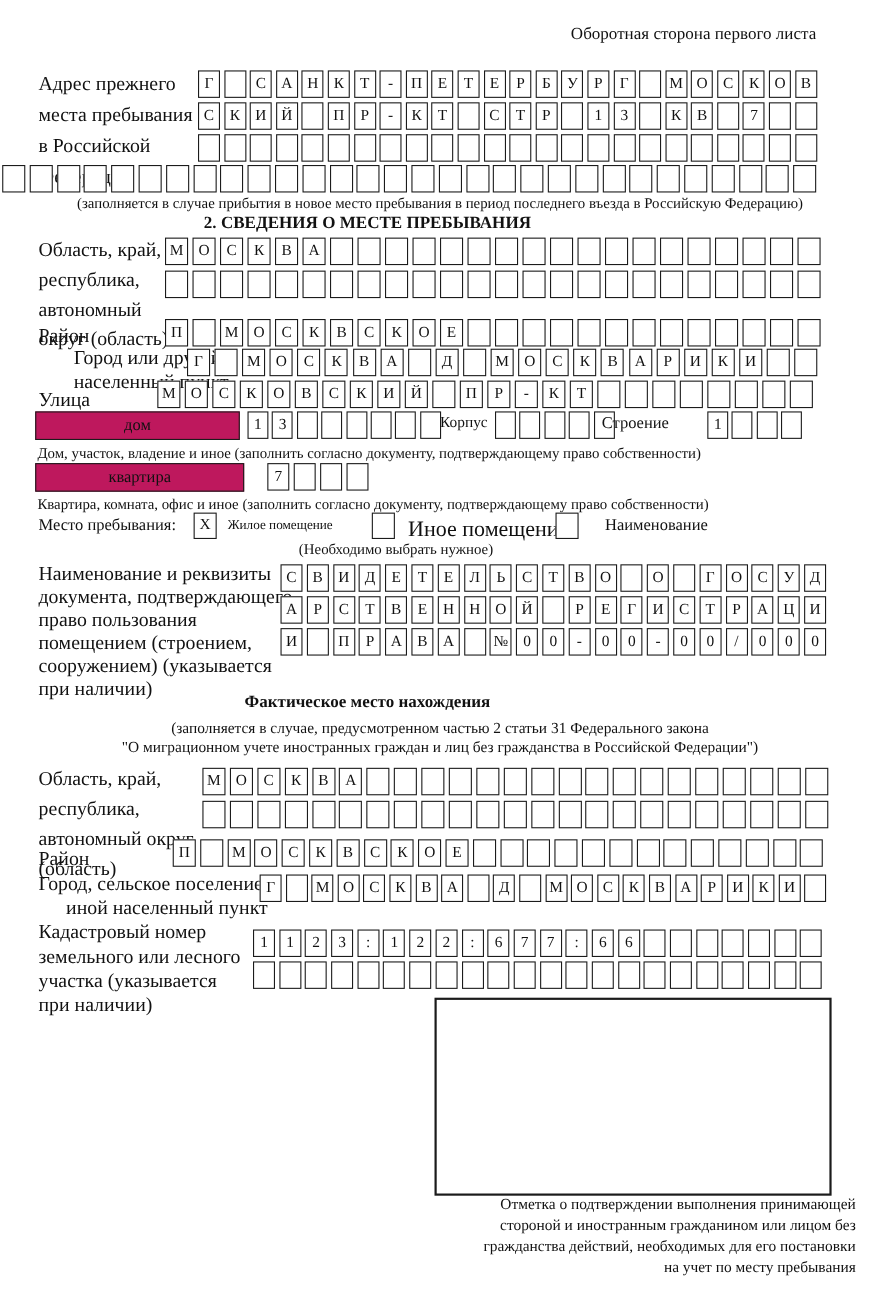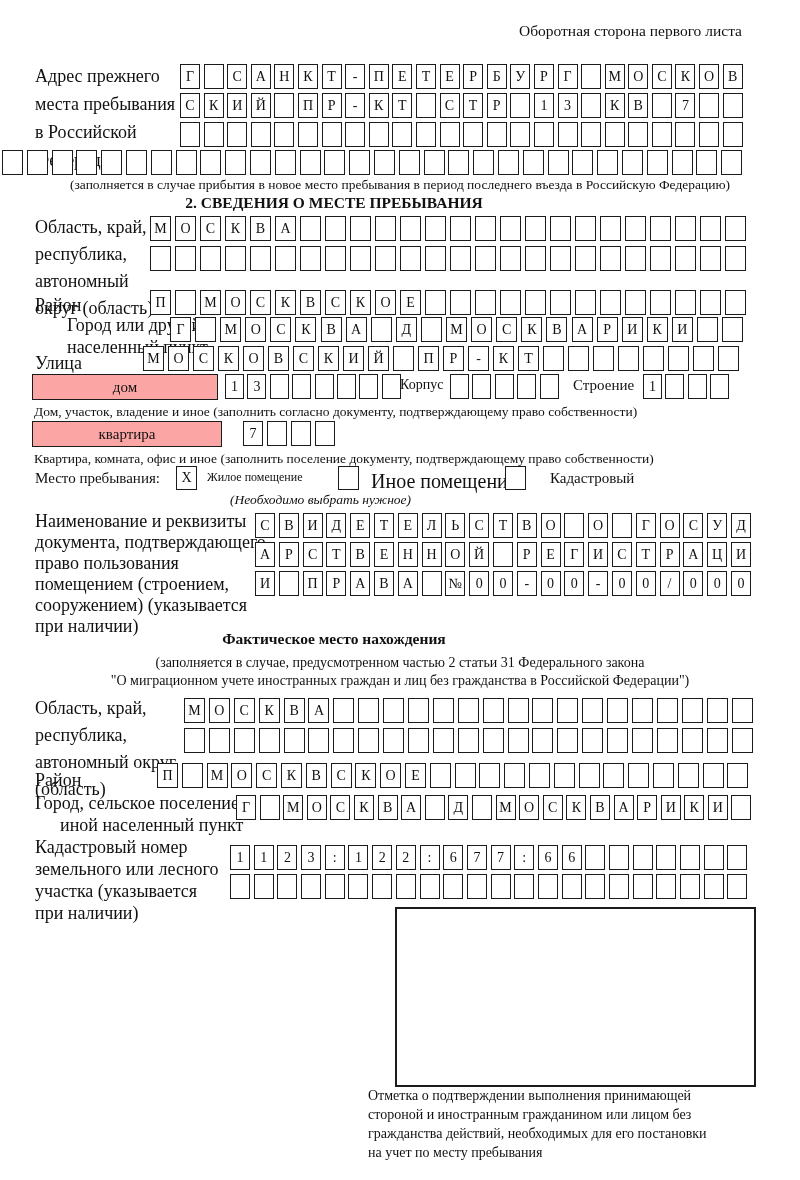--- a/index.html
+++ b/index.html
@@ -10,31 +10,31 @@
   .hdr-note{position:absolute;top:22px;right:58px;font-size:15.5px;}
   .lbl{position:absolute;left:35px;font-size:18px;white-space:pre-line;line-height:28px;}
   .row{position:absolute;display:flex;gap:var(--gap,4px);}
   .cell{
     box-sizing:border-box;flex:none;width:var(--cw,20px);height:var(--ch,25px);
     border:1.6px solid #1b1b1b;display:flex;align-items:center;justify-content:center;
     font-size:14px;background:#fff;
   }
   .wbox{
     position:absolute;box-sizing:border-box;height:26px;border:1.6px solid #1b1b1b;
-    display:flex;align-items:center;justify-content:center;font-size:15px;background:#fca5a5;
+    display:flex;align-items:center;justify-content:center;font-size:15px;background:#be185d;
   }
   .chk{
     position:absolute;box-sizing:border-box;width:21px;height:24px;border:1.6px solid #1b1b1b;
     display:flex;align-items:center;justify-content:center;font-size:14px;background:#fff;
   }
   .cap{position:absolute;font-size:13.5px;white-space:pre-line;}
   .center{width:800px;left:0;text-align:center;}
   .title{position:absolute;left:0;width:668px;text-align:center;font-weight:700;font-size:15.5px;}
   .stamp-box{position:absolute;left:395px;top:907px;width:357px;height:176px;border:2px solid #1b1b1b;background:#fff;}
-  .stamp-cap{position:absolute;left:368px;top:1086px;width:410px;text-align:left;font-size:14px;line-height:19px;white-space:pre-line;}
+  .stamp-cap{position:absolute;left:368px;top:1086px;width:410px;text-align:right;font-size:14px;line-height:19px;white-space:pre-line;}
 </style>
 </head>
 <body>
 
 <div class="page">
 
   <div class="hdr-note">Оборотная сторона первого листа</div>
 
   <div class="lbl" style="top:62px;">Адрес прежнего
 места пребывания
@@ -307,46 +307,46 @@
       <span class="cell"></span>
     </div>
   <div class="cap" style="left:400px;top:377px;font-size:14px;">Корпус</div>
   <div class="row" style="left:450px;top:374px;--cw:19px;--gap:3.4px;">
       <span class="cell"></span>
       <span class="cell"></span>
       <span class="cell"></span>
       <span class="cell"></span>
       <span class="cell"></span>
     </div>
-  <div class="cap" style="left:573px;top:377px;font-size:15px;">Строение</div>
+  <div class="cap" style="left:547px;top:377px;font-size:15px;">Строение</div>
   <div class="row" style="left:643px;top:374px;--cw:19px;--gap:3.4px;">
       <span class="cell">1</span>
       <span class="cell"></span>
       <span class="cell"></span>
       <span class="cell"></span>
     </div>
   <div class="cap" style="left:34px;top:404px;">Дом, участок, владение и иное (заполнить согласно документу, подтверждающему право собственности)</div>
 
   <div class="wbox" style="left:32px;top:421px;width:190px;">квартира</div>
   <div class="row" style="left:243px;top:421px;--cw:20px;--gap:4px;">
       <span class="cell">7</span>
       <span class="cell"></span>
       <span class="cell"></span>
       <span class="cell"></span>
     </div>
-  <div class="cap" style="left:34px;top:451px;">Квартира, комната, офис и иное (заполнить поселение документу, подтверждающему право собственности)</div>
+  <div class="cap" style="left:34px;top:451px;">Квартира, комната, офис и иное (заполнить согласно документу, подтверждающему право собственности)</div>
 
   <div class="cap" style="left:35px;top:470px;font-size:15px;">Место пребывания:</div>
   <div class="chk" style="left:176px;top:466px;">X</div>
   <div class="cap" style="left:207px;top:470px;font-size:12px;">Жилое помещение</div>
   <div class="chk" style="left:338px;top:466px;"></div>
   <div class="cap" style="left:371px;top:470px;font-size:20px;">Иное помещение</div>
   <div class="chk" style="left:505px;top:466px;"></div>
-  <div class="cap" style="left:550px;top:470px;font-size:15px;">Кадастровый</div>
-  <div class="cap" style="left:230px;top:492px;width:260px;text-align:left;font-style:italic;">(Необходимо выбрать нужное)</div>
+  <div class="cap" style="left:550px;top:470px;font-size:15px;">Наименование</div>
+  <div class="cap" style="left:230px;top:492px;width:260px;text-align:center;">(Необходимо выбрать нужное)</div>
 
   <div class="lbl" style="top:511px;line-height:21px;">Наименование и реквизиты
 документа, подтверждающего
 право пользования
 помещением (строением,
 сооружением) (указывается
 при наличии)</div>
   <div class="row" style="left:255px;top:513px;--cw:20px;--gap:3.8px;">
       <span class="cell">С</span>
       <span class="cell">В</span>

